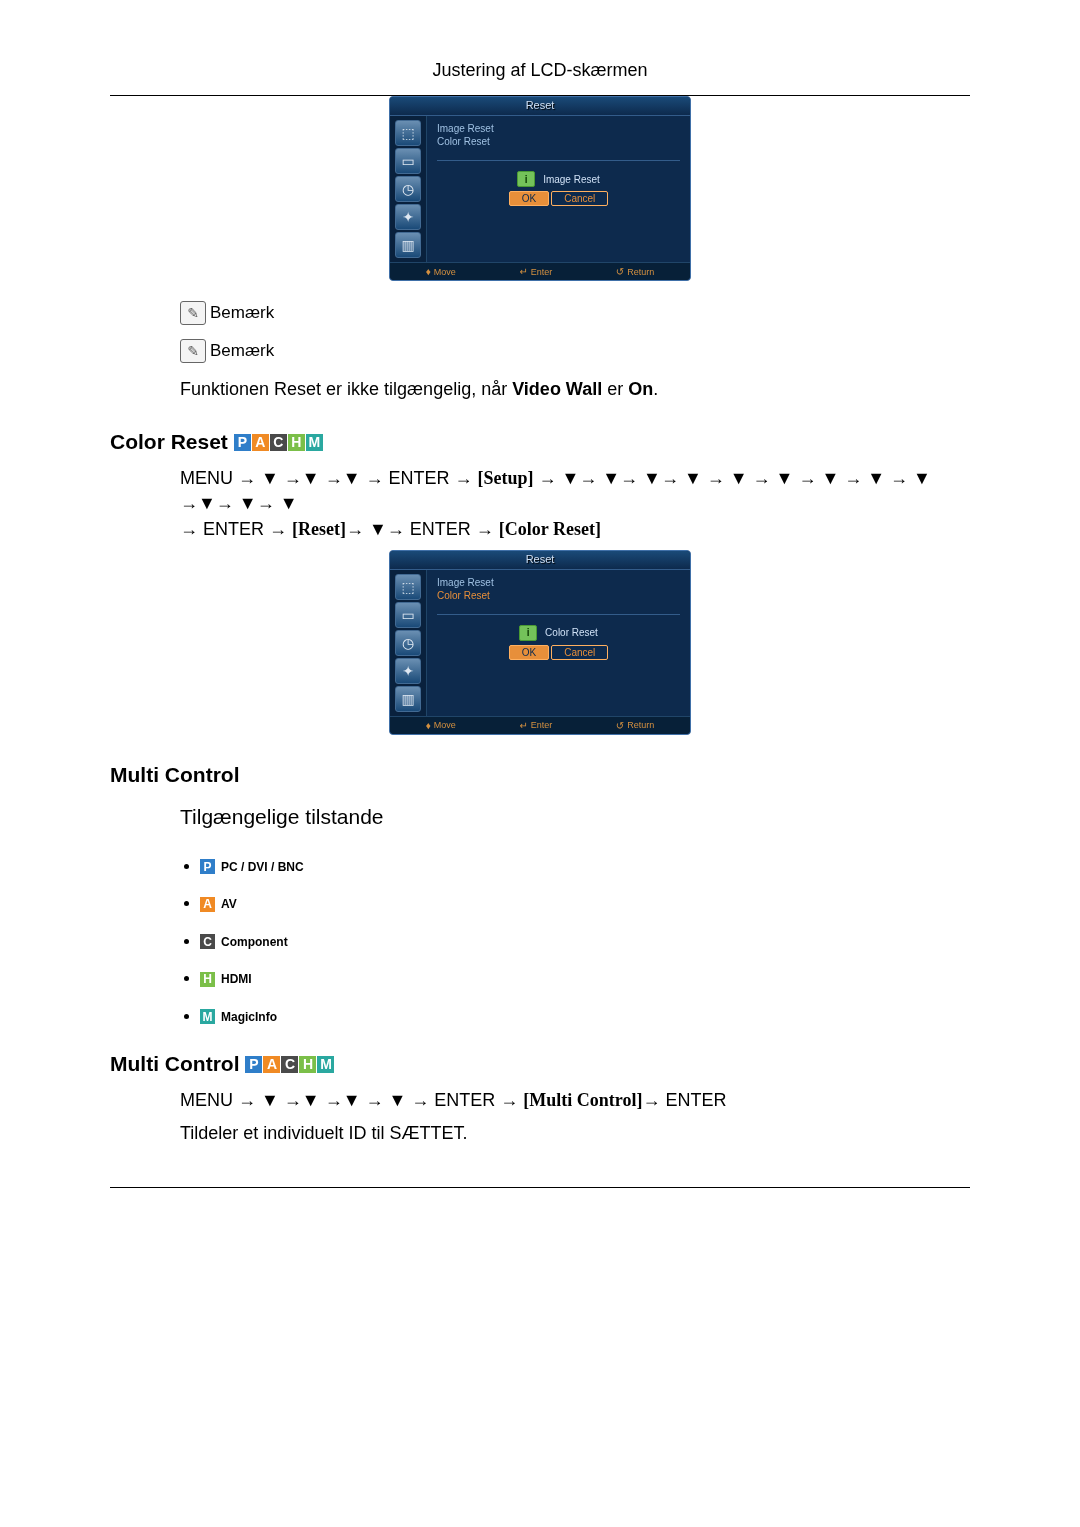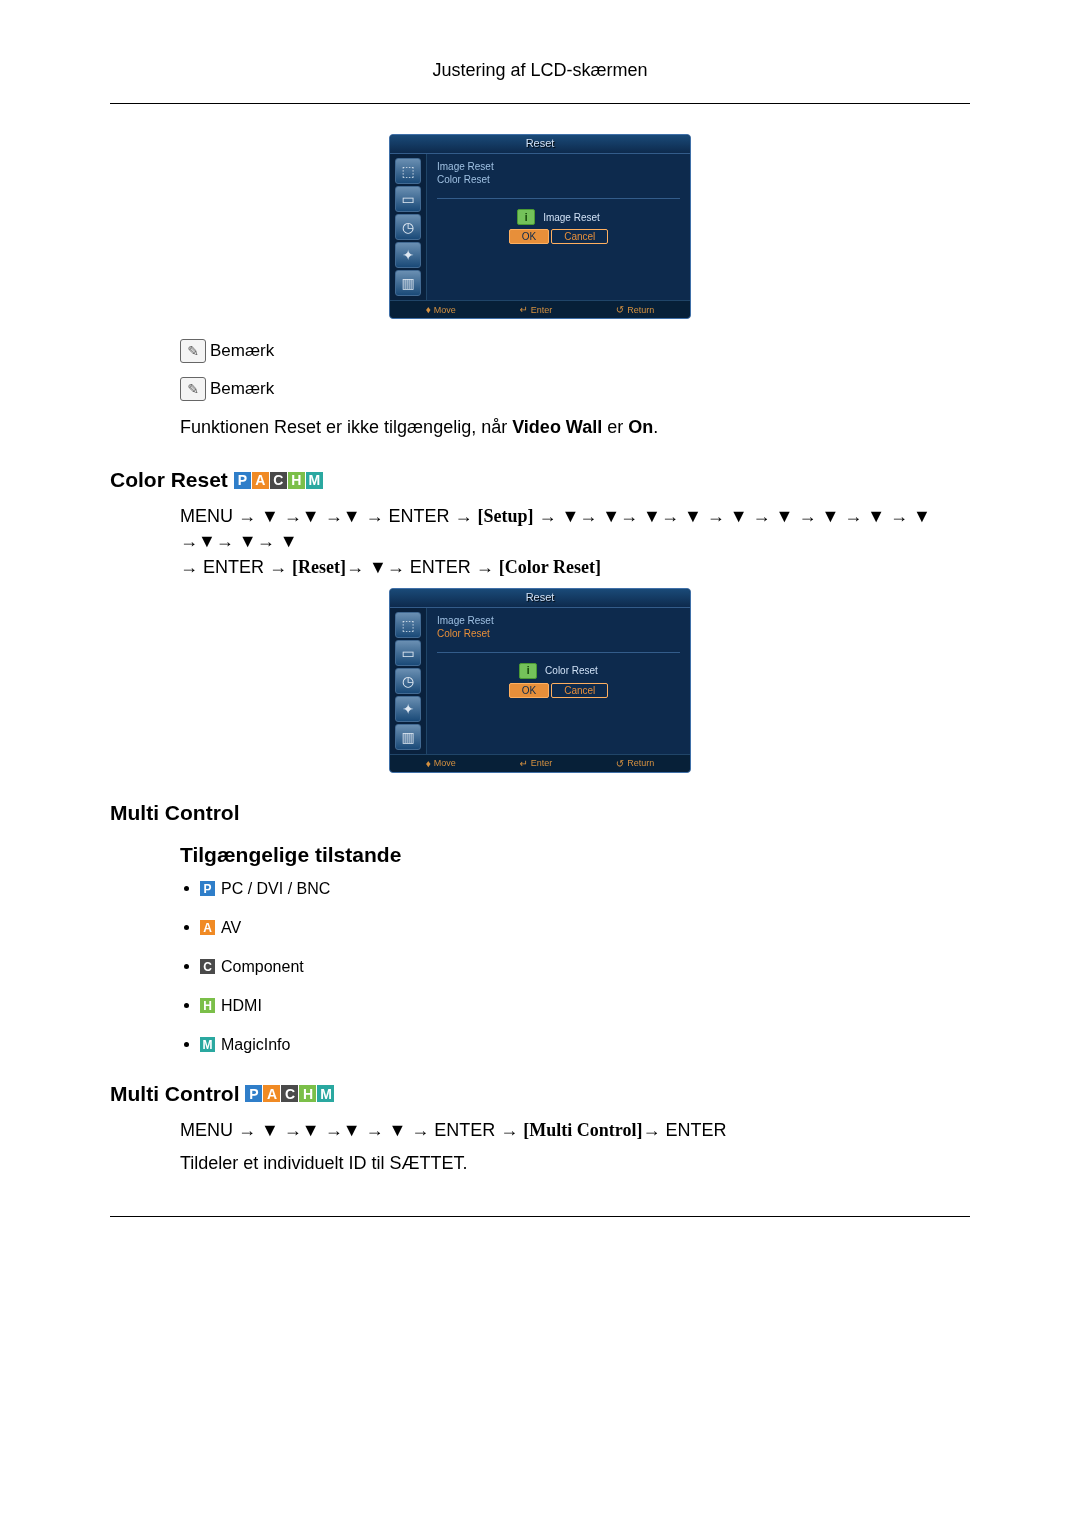--- a/index.html
+++ b/index.html
@@ -9,22 +9,21 @@
     color: #000;
     width: 1080px;
   }
   .page {
     padding: 60px 110px 80px 110px;
   }
   .header {
     text-align: center;
     font-size: 18px;
     border-bottom: 1px solid #000;
-    padding-bottom: 22px;
-    margin-bottom: 30px;
+    padding-bottom: 14px;
   }
   .footer-line {
     border-top: 1px solid #000;
     margin-top: 40px;
   }
   .osd {
     width: 300px;
     margin: 0 auto 20px auto;
     background: #0d2a4d;
     border: 1px solid #4070a8;
@@ -168,23 +167,23 @@
   .para { font-size: 18px; margin: 8px 0; line-height:1.4; }
   .h2 {
     font-weight: bold;
     font-size: 21px;
     margin: 28px 0 12px 0;
     display: flex;
     align-items: center;
     gap: 6px;
   }
   .h3 {
-    font-weight: bold;
+    font-weight: normal;
     font-size: 21px;
-    margin: 18px 0 12px 0;
+    margin: 18px 0 28px 0;
   }
   .mode-badges {
     display: inline-flex;
     gap: 1px;
   }
   .mb {
     width: 17px;
     height: 17px;
     font-size: 14px;
     font-weight: bold;
@@ -207,21 +206,21 @@
   }
   ul.modes li {
     font-size: 16px;
     margin: 10px 0 20px 0;
   }
   ul.modes li .mrow {
     display:flex;
     align-items:center;
     gap:6px;
   }
-  ul.modes li .mlabel { font-weight:normal; font-size:16px;}
+  ul.modes li .mlabel { font-weight:bold; font-size:12px;}
   .bracket { font-family: "Times New Roman", serif; font-weight:bold;}
 </style>
 </head>
 <body>
 
 <div class="page">
   <div class="header">Justering af LCD-skærmen</div>
 
   <div class="osd">
     <div class="osd-title">Reset</div>

